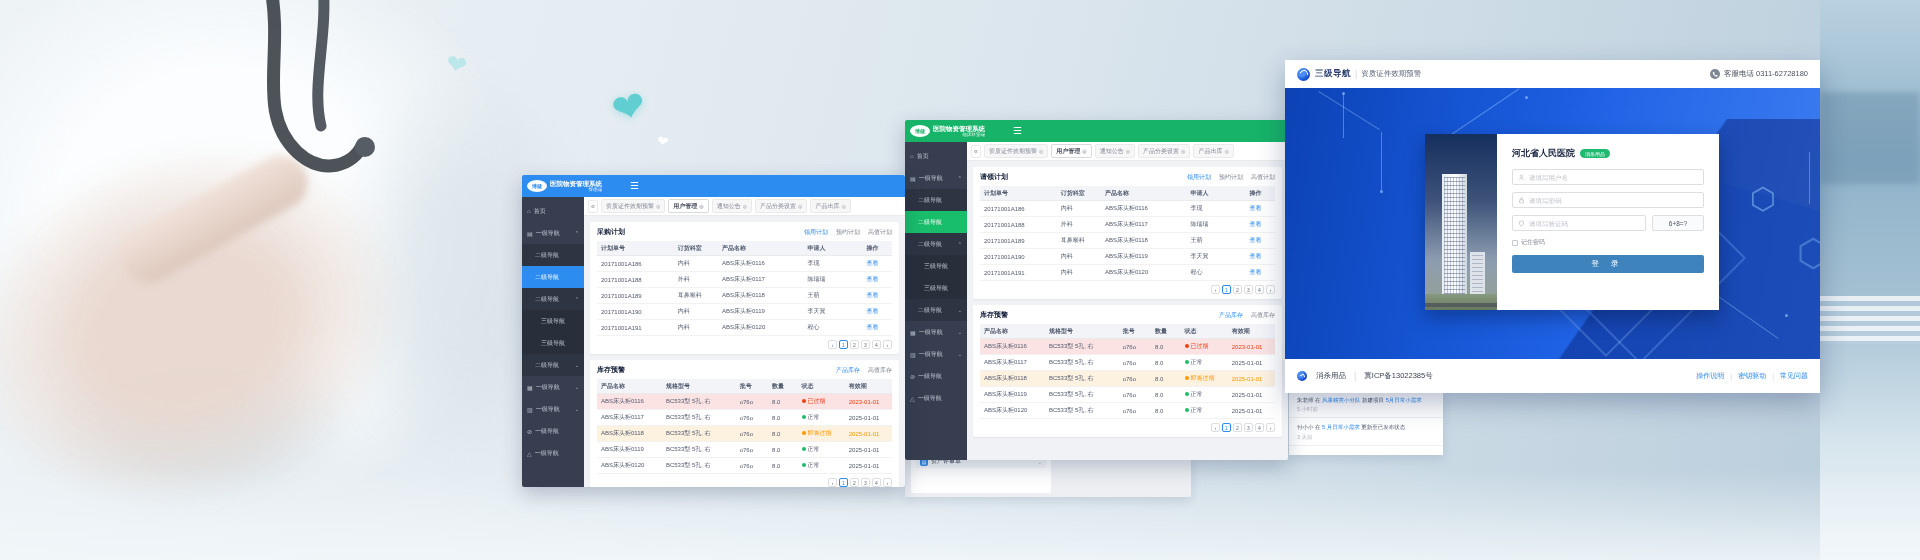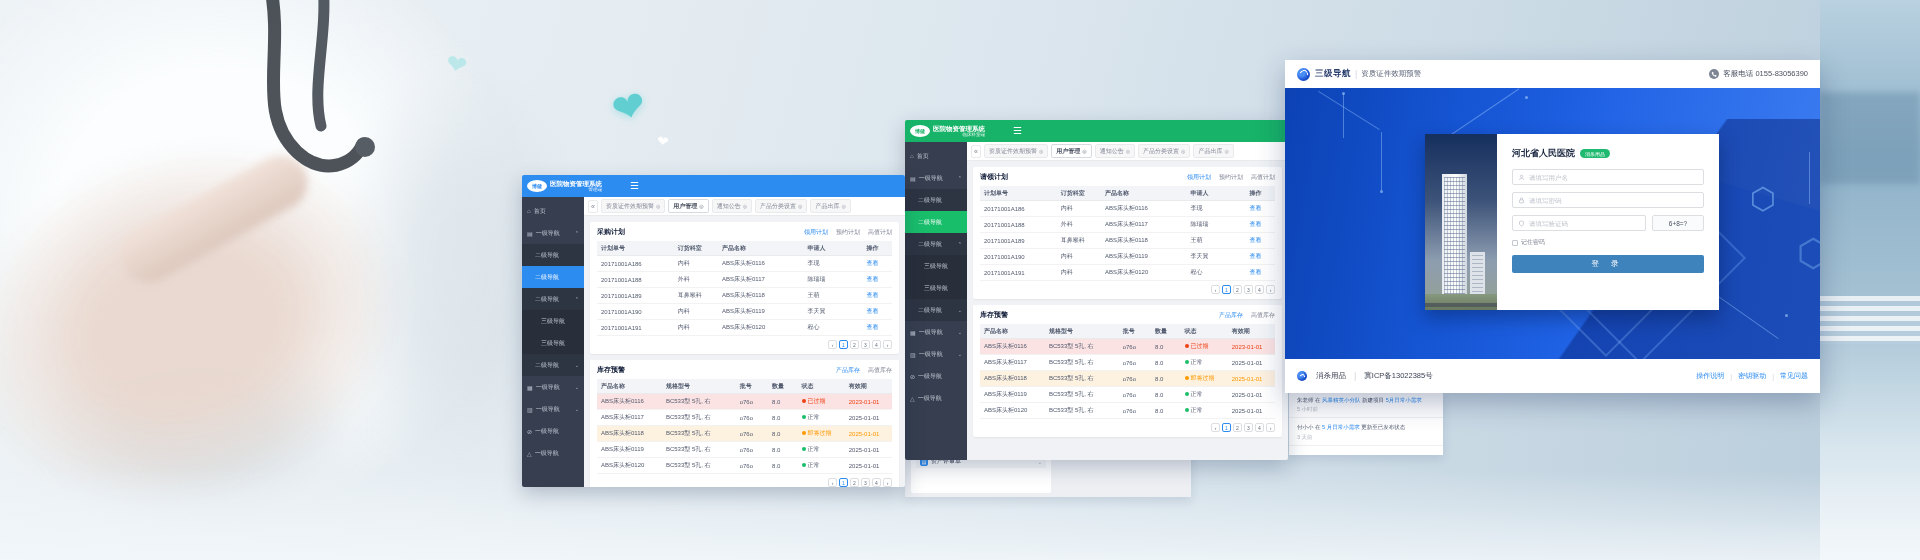--- a/index.html
+++ b/index.html
@@ -695,21 +695,21 @@
       <span class="lw-logo"></span>
       <span class="lw-brand">三级导航</span>
       <span class="lw-sep">|</span>
       <span class="lw-prod">资质证件效期预警</span>
       <span class="lw-phone">
         <span class="ph-ic">
           <svg width="6" height="6" viewBox="0 0 24 24">
               <path d="M7 3l4 5-2.5 2.5c1.5 3 4 5.5 7 7L18 15l5 4-3 4C12 23 3 14 3 6z" fill="#ffffff"></path>
             </svg>
         </span>
-        <span>客服电话 0155-83056390</span>
+        <span>客服电话 0311-62728180</span>
       </span>
     </div>
     <div class="lw-body">
       <div class="band"></div>
       <div class="wedge"></div>
       <div class="chv chv1"></div>
       <div class="chv chv2"></div>
       <div class="cline cl1"></div>
       <div class="cline cl2"></div>
       <div class="cline cl3"></div>

